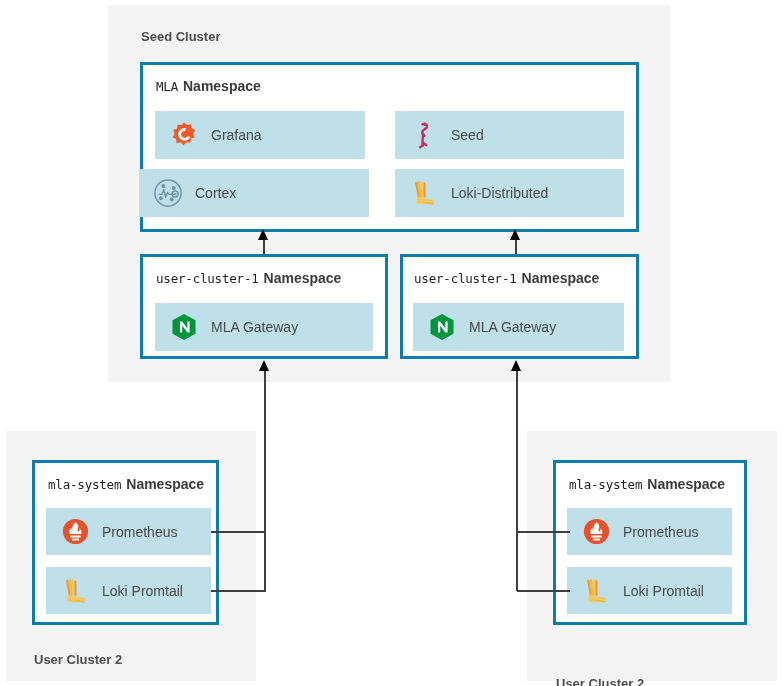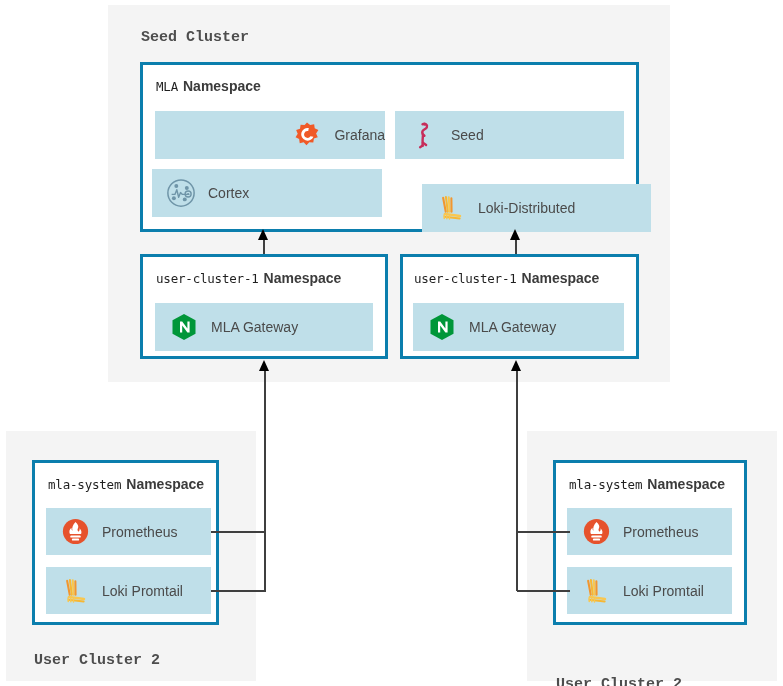--- a/index.html
+++ b/index.html
@@ -16,22 +16,22 @@
     -webkit-font-smoothing: antialiased;
   }
 
   
   .panel {
     position: absolute;
     background: #f4f4f4;
   }
   .panel-label {
     position: absolute;
-    font-family: Liberation Mono, monospace;
-    font-size: 15px;
+    font-family: Liberation Sans, sans-serif;
+    font-size: 13px;
     font-weight: bold;
     color: #4d4d4d;
     white-space: nowrap;
   }
 
   
   .ns-box {
     position: absolute;
     background: #ffffff;
     border: 3px solid #0b7ead;
@@ -103,21 +103,21 @@
 <body>
 
 <div class="panel" style="left:108px; top:5px; width:562px; height:377px;"></div>
 <div class="panel-label" style="left:141px; top:29px;">Seed Cluster</div>
 
 <div class="ns-box" style="left:140px; top:62px; width:499px; height:170px;"></div>
 <div class="ns-title" style="left:156px; top:77px;">
   <span class="ns-mono">MLA</span><span class="ns-word">Namespace</span>
 </div>
 
-<div class="tile" style="left:155px; top:111px; width:230px; height:48px;justify-content:flex-end;">
+<div class="tile" style="left:155px; top:111px; width:210px; height:48px;">
   <span class="tile-icon">
     <svg width="28" height="28" viewBox="0 0 32 32">
       <path d="M16 1.6 L19.6 4.6 L24.2 3.6 L24.8 8.2 L29 10.4 L26.4 14.2 L28.3 18.5 L23.9 20.1 L23.2 24.7 L18.6 24.2 L15.4 27.6 L12.2 24.3 L7.7 25.3 L7 20.7 L2.9 18.5 L5.4 14.6 L3.6 10.3 L8 8.8 L8.7 4.2 L13.2 4.7 Z" fill="#f05a28"></path>
       <path d="M16.6 7.8 a7.3 7.3 0 1 0 7.1 8.9 h-3.5 a3.9 3.9 0 1 1 -3.5 -5.4 v-3.5 z" fill="#ffffff" transform="rotate(10 16 15.5)"></path>
       <circle cx="16.3" cy="15.4" r="2.3" fill="#f05a28"></circle>
     </svg>
   </span>
   <span class="tile-label">Grafana</span>
 </div>
 
@@ -129,37 +129,37 @@
         <path d="M13 14.5 c-0.4 3.8 -0.5 7.6 -0.4 11.3"></path>
         <path d="M12.7 25.6 l-2.6 1.6"></path>
         <path d="M12.9 22.6 l3.2 2.4"></path>
       </g>
       <circle cx="14.6" cy="4.3" r="1.5" fill="#c72e5b"></circle>
     </svg>
   </span>
   <span class="tile-label">Seed</span>
 </div>
 
-<div class="tile" style="left:152px; top:169px; width:230px; height:48px;">
+<div class="tile" style="left:139px; top:169px; width:230px; height:48px;">
   <span class="tile-icon">
     <svg width="30" height="30" viewBox="0 0 32 32">
       <circle cx="16" cy="16" r="14" fill="none" stroke="#6f95a8" stroke-width="1.6"></circle>
       <path d="M6 17.5 L9.5 17.5 L11.5 12.5 L13.5 20.5 L15.5 15.5 L17.5 17.5 L25 17.5" fill="none" stroke="#6f95a8" stroke-width="1.5" stroke-linejoin="round"></path>
       <circle cx="11" cy="8.6" r="2.1" fill="#6f95a8"></circle>
       <circle cx="22.2" cy="10.6" r="2.1" fill="#6f95a8"></circle>
       <circle cx="8.4" cy="21.6" r="2.1" fill="#6f95a8"></circle>
       <circle cx="20" cy="22.8" r="2.1" fill="#6f95a8"></circle>
       <circle cx="23.6" cy="17" r="3.2" fill="none" stroke="#6f95a8" stroke-width="1.5"></circle>
       <circle cx="23.6" cy="17" r="1.1" fill="#6f95a8"></circle>
     </svg>
   </span>
   <span class="tile-label">Cortex</span>
 </div>
 
-<div class="tile" style="left:395px; top:184px; width:229px; height:48px;margin-left:27px;">
+<div class="tile" style="left:395px; top:169px; width:229px; height:48px;">
   <span class="tile-icon">
     <svg width="30" height="30" viewBox="0 0 32 32">
       <g stroke-linecap="round">
         <path d="M7.6 5 L10.4 20" stroke="#f2962e" stroke-width="2.2"></path>
         <path d="M10.6 4.4 L12.6 20" stroke="#f7b733" stroke-width="2.2"></path>
         <path d="M13.6 4.6 L14.6 20" stroke="#f9c74f" stroke-width="2.2"></path>
         <path d="M16.4 5.6 L16.6 20" stroke="#f2962e" stroke-width="2.2"></path>
         <path d="M9.5 22.3 L25.6 24.6" stroke="#f9c74f" stroke-width="2.6"></path>
         <path d="M9.3 25.4 L25.2 27.2" stroke="#f7b733" stroke-width="2.2"></path>
         <path d="M8.6 23.4 L8.8 27.2" stroke="#f9c74f" stroke-width="1.6"></path>

